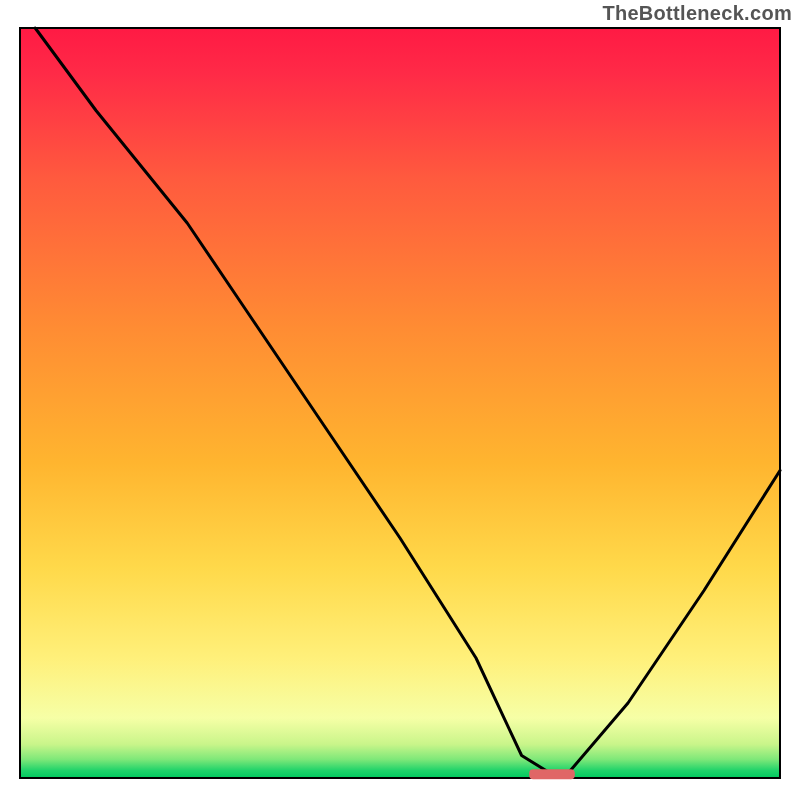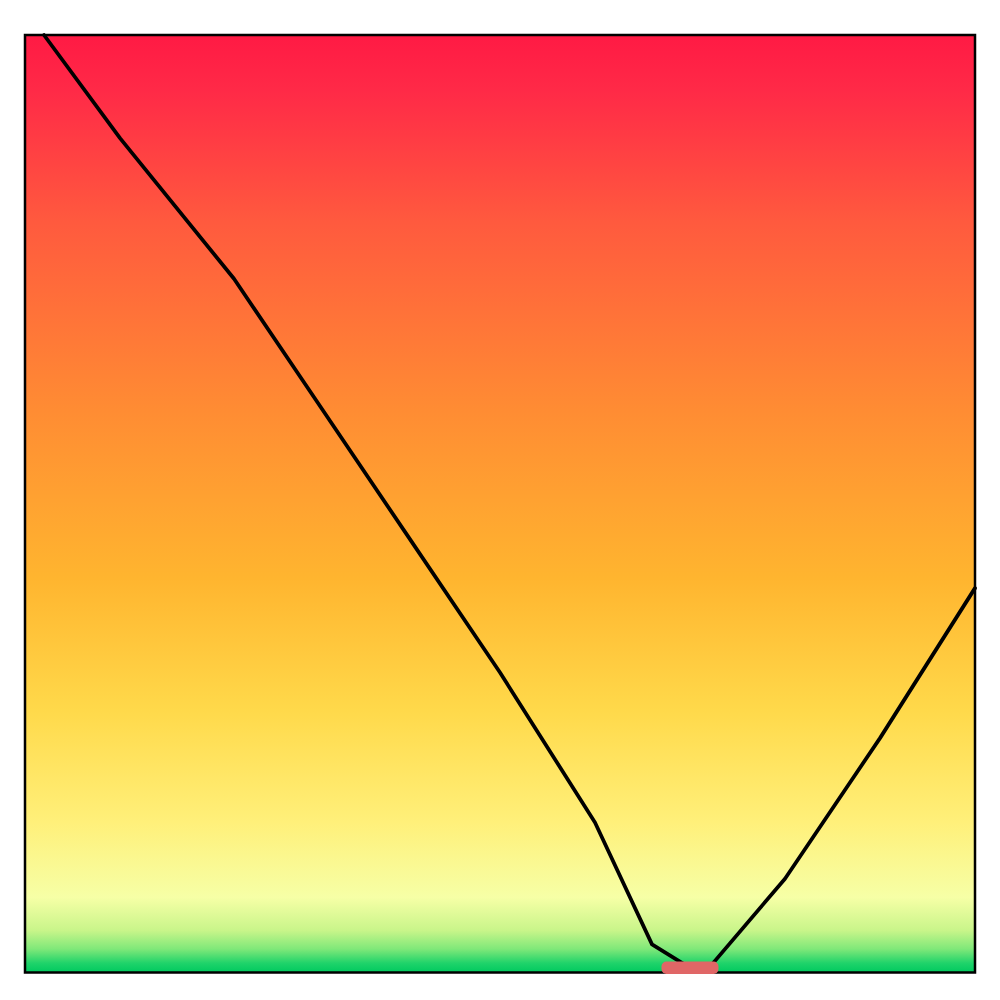--- a/index.html
+++ b/index.html
@@ -30,20 +30,21 @@
     top: 0;
     left: 0;
     width: 800px;
     height: 800px;
   }
 </style>
 </head>
 <body>
 
 <div class="stage">
+  <div class="watermark">TheBottleneck.com</div>
 
   <svg viewBox="0 0 800 800">
     <defs>
       <linearGradient id="heat" x1="0" y1="0" x2="0" y2="1">
 
       <stop offset="0%" stop-color="#ff1a44"></stop>
           <stop offset="6%" stop-color="#ff2a47"></stop>
           <stop offset="20%" stop-color="#ff5a3e"></stop>
           <stop offset="40%" stop-color="#ff8c33"></stop>
           <stop offset="57.99999999999999%" stop-color="#ffb52f"></stop>

